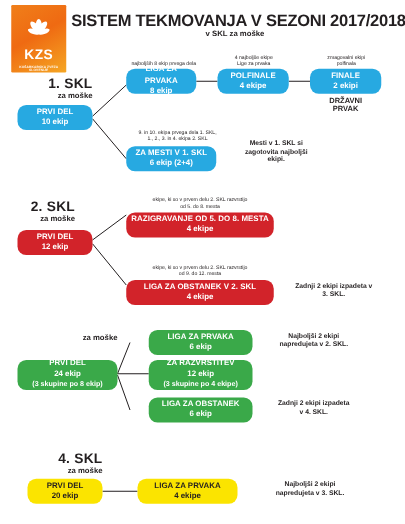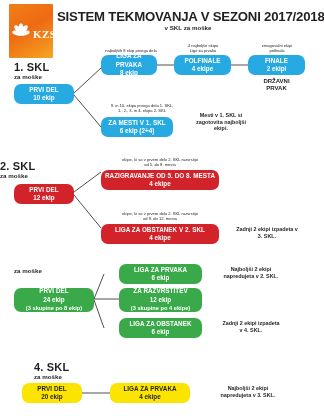--- a/index.html
+++ b/index.html
@@ -11,22 +11,22 @@
     position:relative;
     color:#231f20;
   }
   .page{position:relative;width:324px;height:419px;}
 
   
   .header{position:absolute;left:0;top:0;width:324px;height:58px;}
   .logo{
     position:absolute;left:9px;top:4px;width:44px;height:54px;
     background:linear-gradient(150deg,#f07f1a 0%,#ef6a12 45%,#f5a623 100%);
-    display:flex;flex-direction:row;align-items:center;justify-content:space-between;
-    padding-top:5px;box-sizing:border-box;border-radius:1px;font-family:Liberation Serif, serif;
+    display:flex;flex-direction:column;align-items:center;justify-content:flex-end;
+    padding-top:5px;box-sizing:border-box;border-radius:1px;
   }
   .logo-mark{width:24px;height:24px;position:relative;}
   .logo-mark svg{display:block;}
   .logo-text{
     color:#ffffff;font-weight:bold;font-size:11px;letter-spacing:.4px;
     line-height:11px;margin-top:1px;
   }
   .logo-sub{
     color:#ffffff;font-size:2.6px;line-height:3.1px;text-align:center;
     margin-top:2px;letter-spacing:.1px;font-weight:bold;opacity:.95;
@@ -59,21 +59,21 @@
 
   
   .cap{
     position:absolute;font-size:4.1px;line-height:5px;color:#231f20;
     text-align:center;
   }
   .note{
     position:absolute;font-size:5.4px;line-height:6.6px;color:#231f20;
     text-align:center;font-weight:bold;
   }
-  .skl-label{position:absolute;text-align:left;}
+  .skl-label{position:absolute;text-align:right;}
   .skl-label .big{font-size:11px;font-weight:bold;letter-spacing:.2px;line-height:11px;}
   .skl-label .small{font-size:6.2px;font-weight:bold;line-height:7px;}
   .champ{
     position:absolute;font-size:6px;font-weight:bold;line-height:7.4px;
     text-align:center;color:#231f20;
   }
 
   
   .lines{position:absolute;left:0;top:0;width:324px;height:419px;pointer-events:none;}
 </style>
@@ -209,21 +209,21 @@
     <span class="l3">(3 skupine po 4 ekipe)</span>
   </div>
 
   <div class="node green" style="left:119px;top:318px;width:83px;height:20px;">
     <span class="l1">LIGA ZA OBSTANEK</span>
     <span class="l2">6 ekip</span>
   </div>
   <div class="note" style="left:208px;top:320px;width:86px;white-space:pre-line;">Zadnji 2 ekipi izpadeta
 v 4. SKL.</div>
 
-  <div class="skl-label" style="left:34px;top:362px;width:60px;">
+  <div class="skl-label" style="left:22px;top:362px;width:60px;">
     <div class="big">4. SKL</div>
     <div class="small">za moške</div>
   </div>
   <div class="node yellow" style="left:22px;top:383px;width:60px;height:20px;">
     <span class="l1">PRVI DEL</span>
     <span class="l2">20 ekip</span>
   </div>
   <div class="node yellow" style="left:110px;top:383px;width:80px;height:20px;">
     <span class="l1">LIGA ZA PRVAKA</span>
     <span class="l2">4 ekipe</span>

